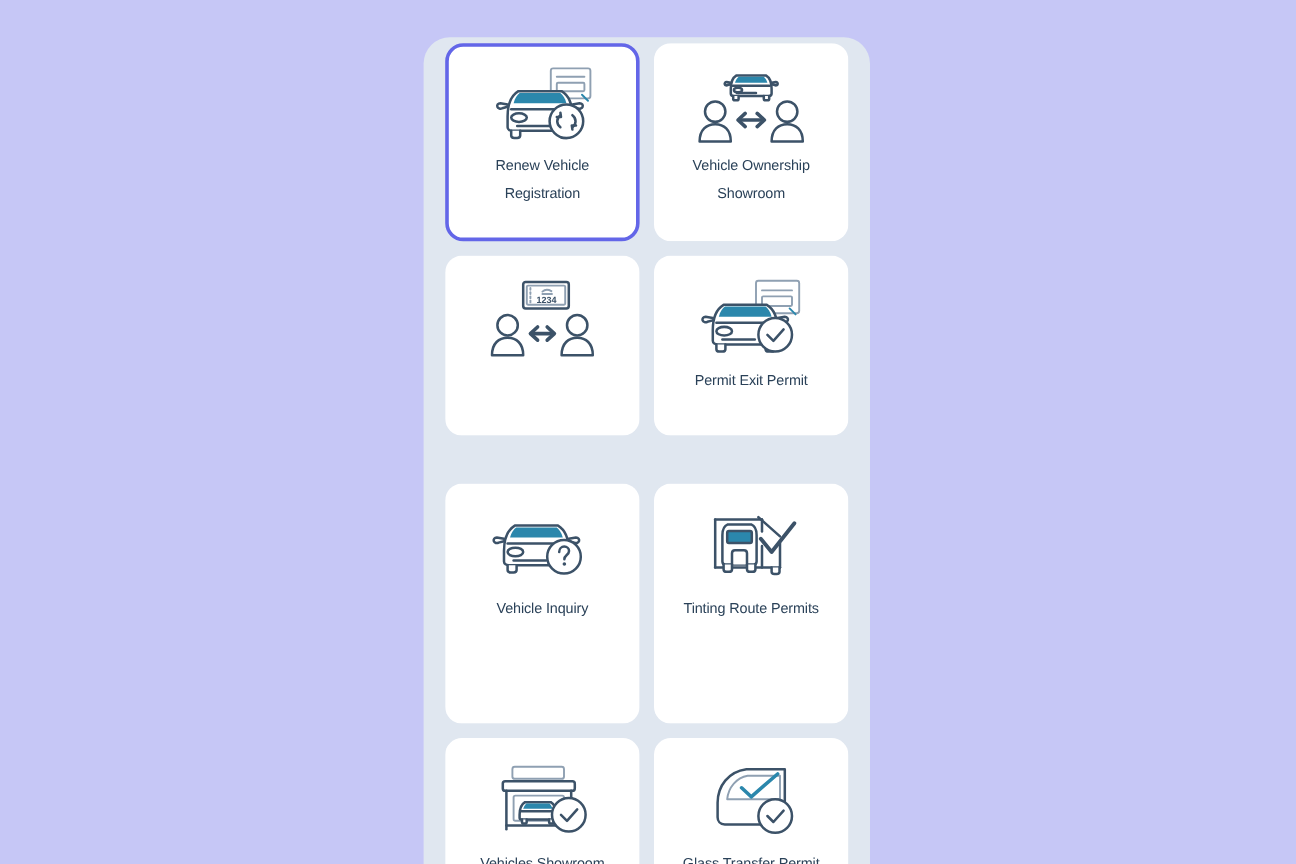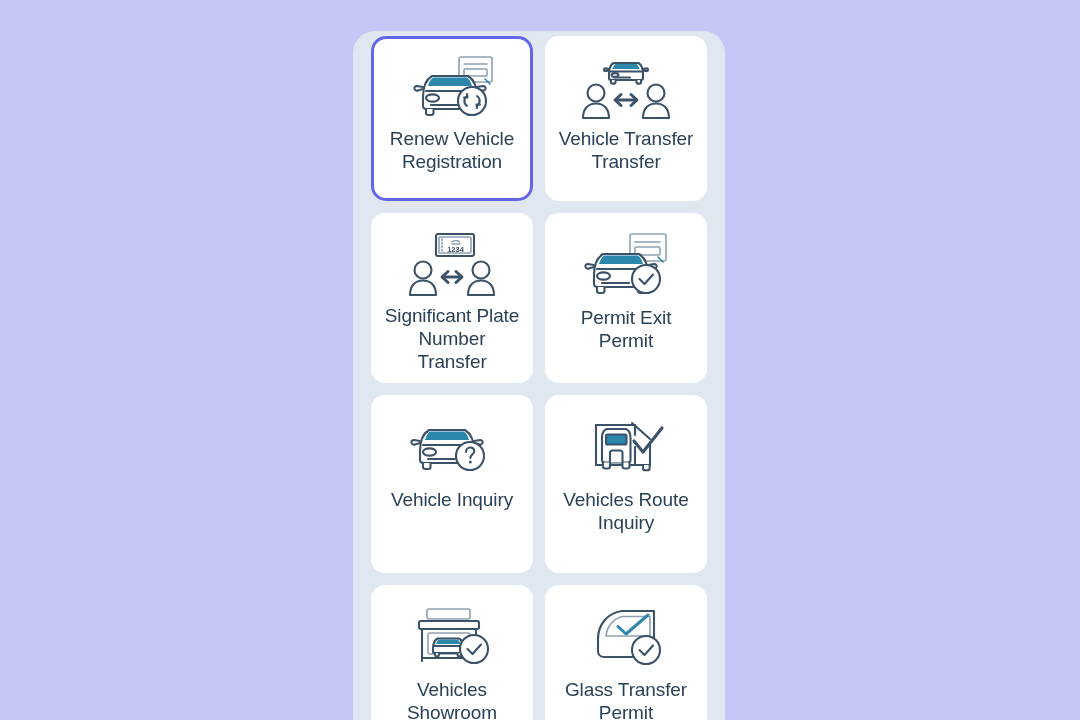--- a/index.html
+++ b/index.html
@@ -52,36 +52,36 @@
     padding: 14px 8px 10px 8px;
     cursor: pointer;
   }
 
   .service-card.selected {
     border: 3px solid #6366e8;
     border-radius: 15px;
   }
 
   .card-r1 { height: 165px; }
-  .card-r2 { height: 170px; }
-  .card-r3 { height: 178px; }
+  .card-r2 { height: 150px; }
+  .card-r3 { height: 200px; margin-top: 28px; }
   .card-r4 { height: 178px; }
 
   .card-icon {
     height: 72px;
     display: flex;
     align-items: center;
     justify-content: center;
     margin-bottom: 4px;
   }
   .card-r1 .card-icon { height: 70px; }
 
   .card-label {
     color: #2a4158;
-    font-size: 19px;
+    font-size: 12px;
     line-height: 23px;
     text-align: center;
     letter-spacing: -0.1px;
     font-family: "Liberation Sans", sans-serif;
     max-width: 140px;
   }
 
   
   .stroke {
     fill: none;
@@ -160,21 +160,21 @@
           <path d="M3 63 C3 53 8.8 48.5 16 48.5 C23.2 48.5 29 53 29 63 Z" class="stroke fill-white"></path>
 
           <circle cx="76" cy="38" r="8.5" class="stroke fill-white"></circle>
           <path d="M63 63 C63 53 68.8 48.5 76 48.5 C83.2 48.5 89 53 89 63 Z" class="stroke fill-white"></path>
 
           <path d="M36 45 L56 45" class="stroke" style="stroke-width:3"></path>
           <path d="M41 39.5 L35 45 L41 50.5" class="stroke" style="stroke-width:3"></path>
           <path d="M51 39.5 L57 45 L51 50.5" class="stroke" style="stroke-width:3"></path>
         </svg>
       </div>
-      <div class="card-label">Vehicle Transfer Transfer</div>
+      <div class="card-label">Vehicle Ownership Showroom</div>
     </div>
 
     <div class="service-card card-r2">
       <div class="card-icon">
         <svg width="92" height="70" viewBox="0 0 92 70">
 
           <rect x="30" y="4" width="38" height="22" rx="2" class="stroke"></rect>
           <rect x="33" y="7" width="32" height="16" rx="1" class="stroke-thin"></rect>
           <line x1="36" y1="9" x2="36" y2="10.5" class="stroke-thin"></line>
           <line x1="36" y1="12.5" x2="36" y2="14" class="stroke-thin"></line>
@@ -188,21 +188,20 @@
           <path d="M4 65 C4 55 9.8 50.5 17 50.5 C24.2 50.5 30 55 30 65 Z" class="stroke fill-white"></path>
 
           <circle cx="75" cy="40" r="8.5" class="stroke fill-white"></circle>
           <path d="M62 65 C62 55 67.8 50.5 75 50.5 C82.2 50.5 88 55 88 65 Z" class="stroke fill-white"></path>
 
           <path d="M37 47 L55 47" class="stroke" style="stroke-width:3"></path>
           <path d="M42 41.5 L36 47 L42 52.5" class="stroke" style="stroke-width:3"></path>
           <path d="M50 41.5 L56 47 L50 52.5" class="stroke" style="stroke-width:3"></path>
         </svg>
       </div>
-      <div class="card-label">Significant Plate Number Transfer</div>
     </div>
 
     <div class="service-card card-r2">
       <div class="card-icon">
         <svg width="92" height="70" viewBox="0 0 92 70">
 
           <rect x="50" y="3" width="36" height="27" rx="2" class="stroke-thin"></rect>
           <line x1="55" y1="11" x2="80" y2="11" class="stroke-thin"></line>
           <rect x="55" y="16" width="25" height="8" rx="1" class="stroke-thin"></rect>
           <path d="M78 26 L83 31" class="stroke-thin" style="stroke:#2b87ac"></path>
@@ -262,21 +261,21 @@
           <rect x="26" y="19.5" width="20.5" height="10" rx="1.5" class="stroke" style="fill:none"></rect>
           <path d="M30 47.5 L30 38 C30 36.5 31 35.5 32.5 35.5 L40 35.5 C41.5 35.5 42.5 36.5 42.5 38 L42.5 47.5" class="stroke fill-white"></path>
 
           <path d="M23 47.5 L23 51.5 C23 53 24 53.5 25.5 53.5 L27.5 53.5 C29 53.5 30 53 30 51.5 L30 47.5" class="stroke fill-white"></path>
           <path d="M42.5 47.5 L42.5 51.5 C42.5 53 43.5 53.5 45 53.5 L47 53.5 C48.5 53.5 49.5 53 49.5 51.5 L49.5 47.5" class="stroke fill-white"></path>
           <path d="M63 50 L63 53.5 C63 54.8 64 55.3 65.3 55.3 L67.3 55.3 C68.6 55.3 69.6 54.8 69.6 53.5 L69.6 50" class="stroke fill-white"></path>
 
           <path d="M54 26 L63 37 L82 13" class="stroke" style="stroke-width:3.2"></path>
         </svg>
       </div>
-      <div class="card-label">Vehicles Route Inquiry</div>
+      <div class="card-label">Tinting Route Permits</div>
     </div>
 
     <div class="service-card card-r4">
       <div class="card-icon">
         <svg width="92" height="66" viewBox="0 0 92 66">
 
           <rect x="21" y="4" width="43" height="10" rx="2" class="stroke-thin"></rect>
 
           <rect x="13" y="16" width="60" height="8" rx="2" class="stroke"></rect>
 

